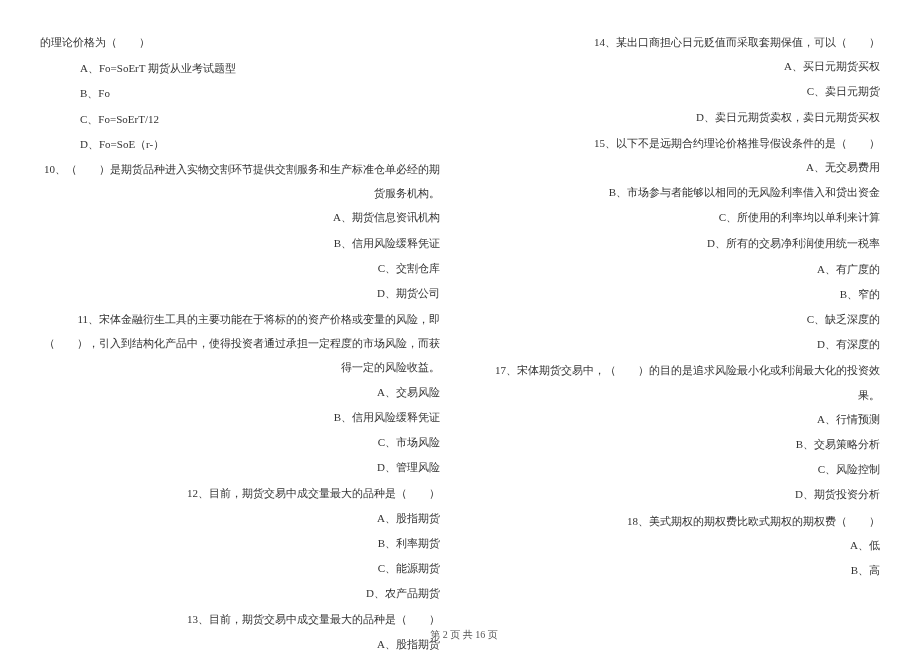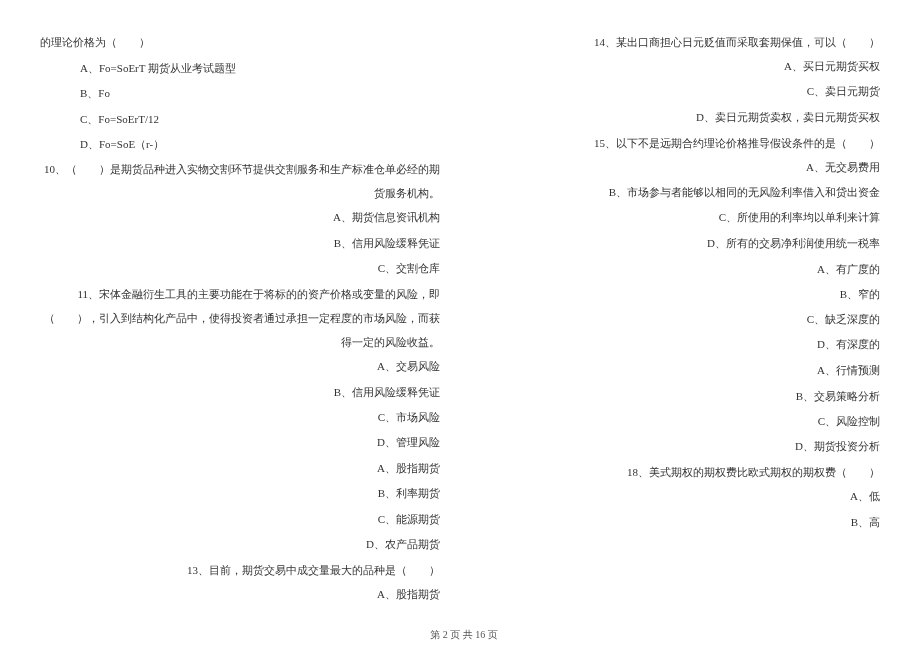--- a/index.html
+++ b/index.html
@@ -60,31 +60,33 @@
     <div class="option">A、Fo=SoErT 期货从业考试题型</div>
     <div class="option">B、Fo</div>
     <div class="option">C、Fo=SoErT/12</div>
     <div class="option">D、Fo=SoE（r-）</div>
 
     <div class="question">
       <div class="question-text"><span>10、</span><span>（　　）是期货品种进入实物交割环节提供交割服务和生产标准仓单必经的期货服务机构。</span></div>
       <div class="option">A、期货信息资讯机构</div>
       <div class="option">B、信用风险缓释凭证</div>
       <div class="option">C、交割仓库</div>
+      <div class="option">D、期货公司</div>
     </div>
 
     <div class="question">
       <div class="question-text"><span>11、</span><span>宋体金融衍生工具的主要功能在于将标的的资产价格或变量的风险，即（　　），引入到结构化产品中，使得投资者通过承担一定程度的市场风险，而获得一定的风险收益。</span></div>
       <div class="option">A、交易风险</div>
       <div class="option">B、信用风险缓释凭证</div>
       <div class="option">C、市场风险</div>
       <div class="option">D、管理风险</div>
     </div>
 
     <div class="question">
+      <div class="question-text"><span>12、</span><span>目前，期货交易中成交量最大的品种是（　　）</span></div>
       <div class="option">A、股指期货</div>
       <div class="option">B、利率期货</div>
       <div class="option">C、能源期货</div>
       <div class="option">D、农产品期货</div>
     </div>
 
     <div class="question">
       <div class="question-text"><span>13、</span><span>目前，期货交易中成交量最大的品种是（　　）</span></div>
       <div class="option">A、股指期货</div>
 
@@ -108,20 +110,21 @@
     </div>
 
     <div class="question">
       <div class="option">A、有广度的</div>
       <div class="option">B、窄的</div>
       <div class="option">C、缺乏深度的</div>
       <div class="option">D、有深度的</div>
     </div>
 
     <div class="question">
+      <div class="question-text"><span>17、</span><span>宋体期货交易中，（　　）的目的是追求风险最小化或利润最大化的投资效果。</span></div>
       <div class="option">A、行情预测</div>
       <div class="option">B、交易策略分析</div>
       <div class="option">C、风险控制</div>
       <div class="option">D、期货投资分析</div>
     </div>
 
     <div class="question">
       <div class="question-text"><span>18、</span><span>美式期权的期权费比欧式期权的期权费（　　）</span></div>
       <div class="option">A、低</div>
       <div class="option">B、高</div>

